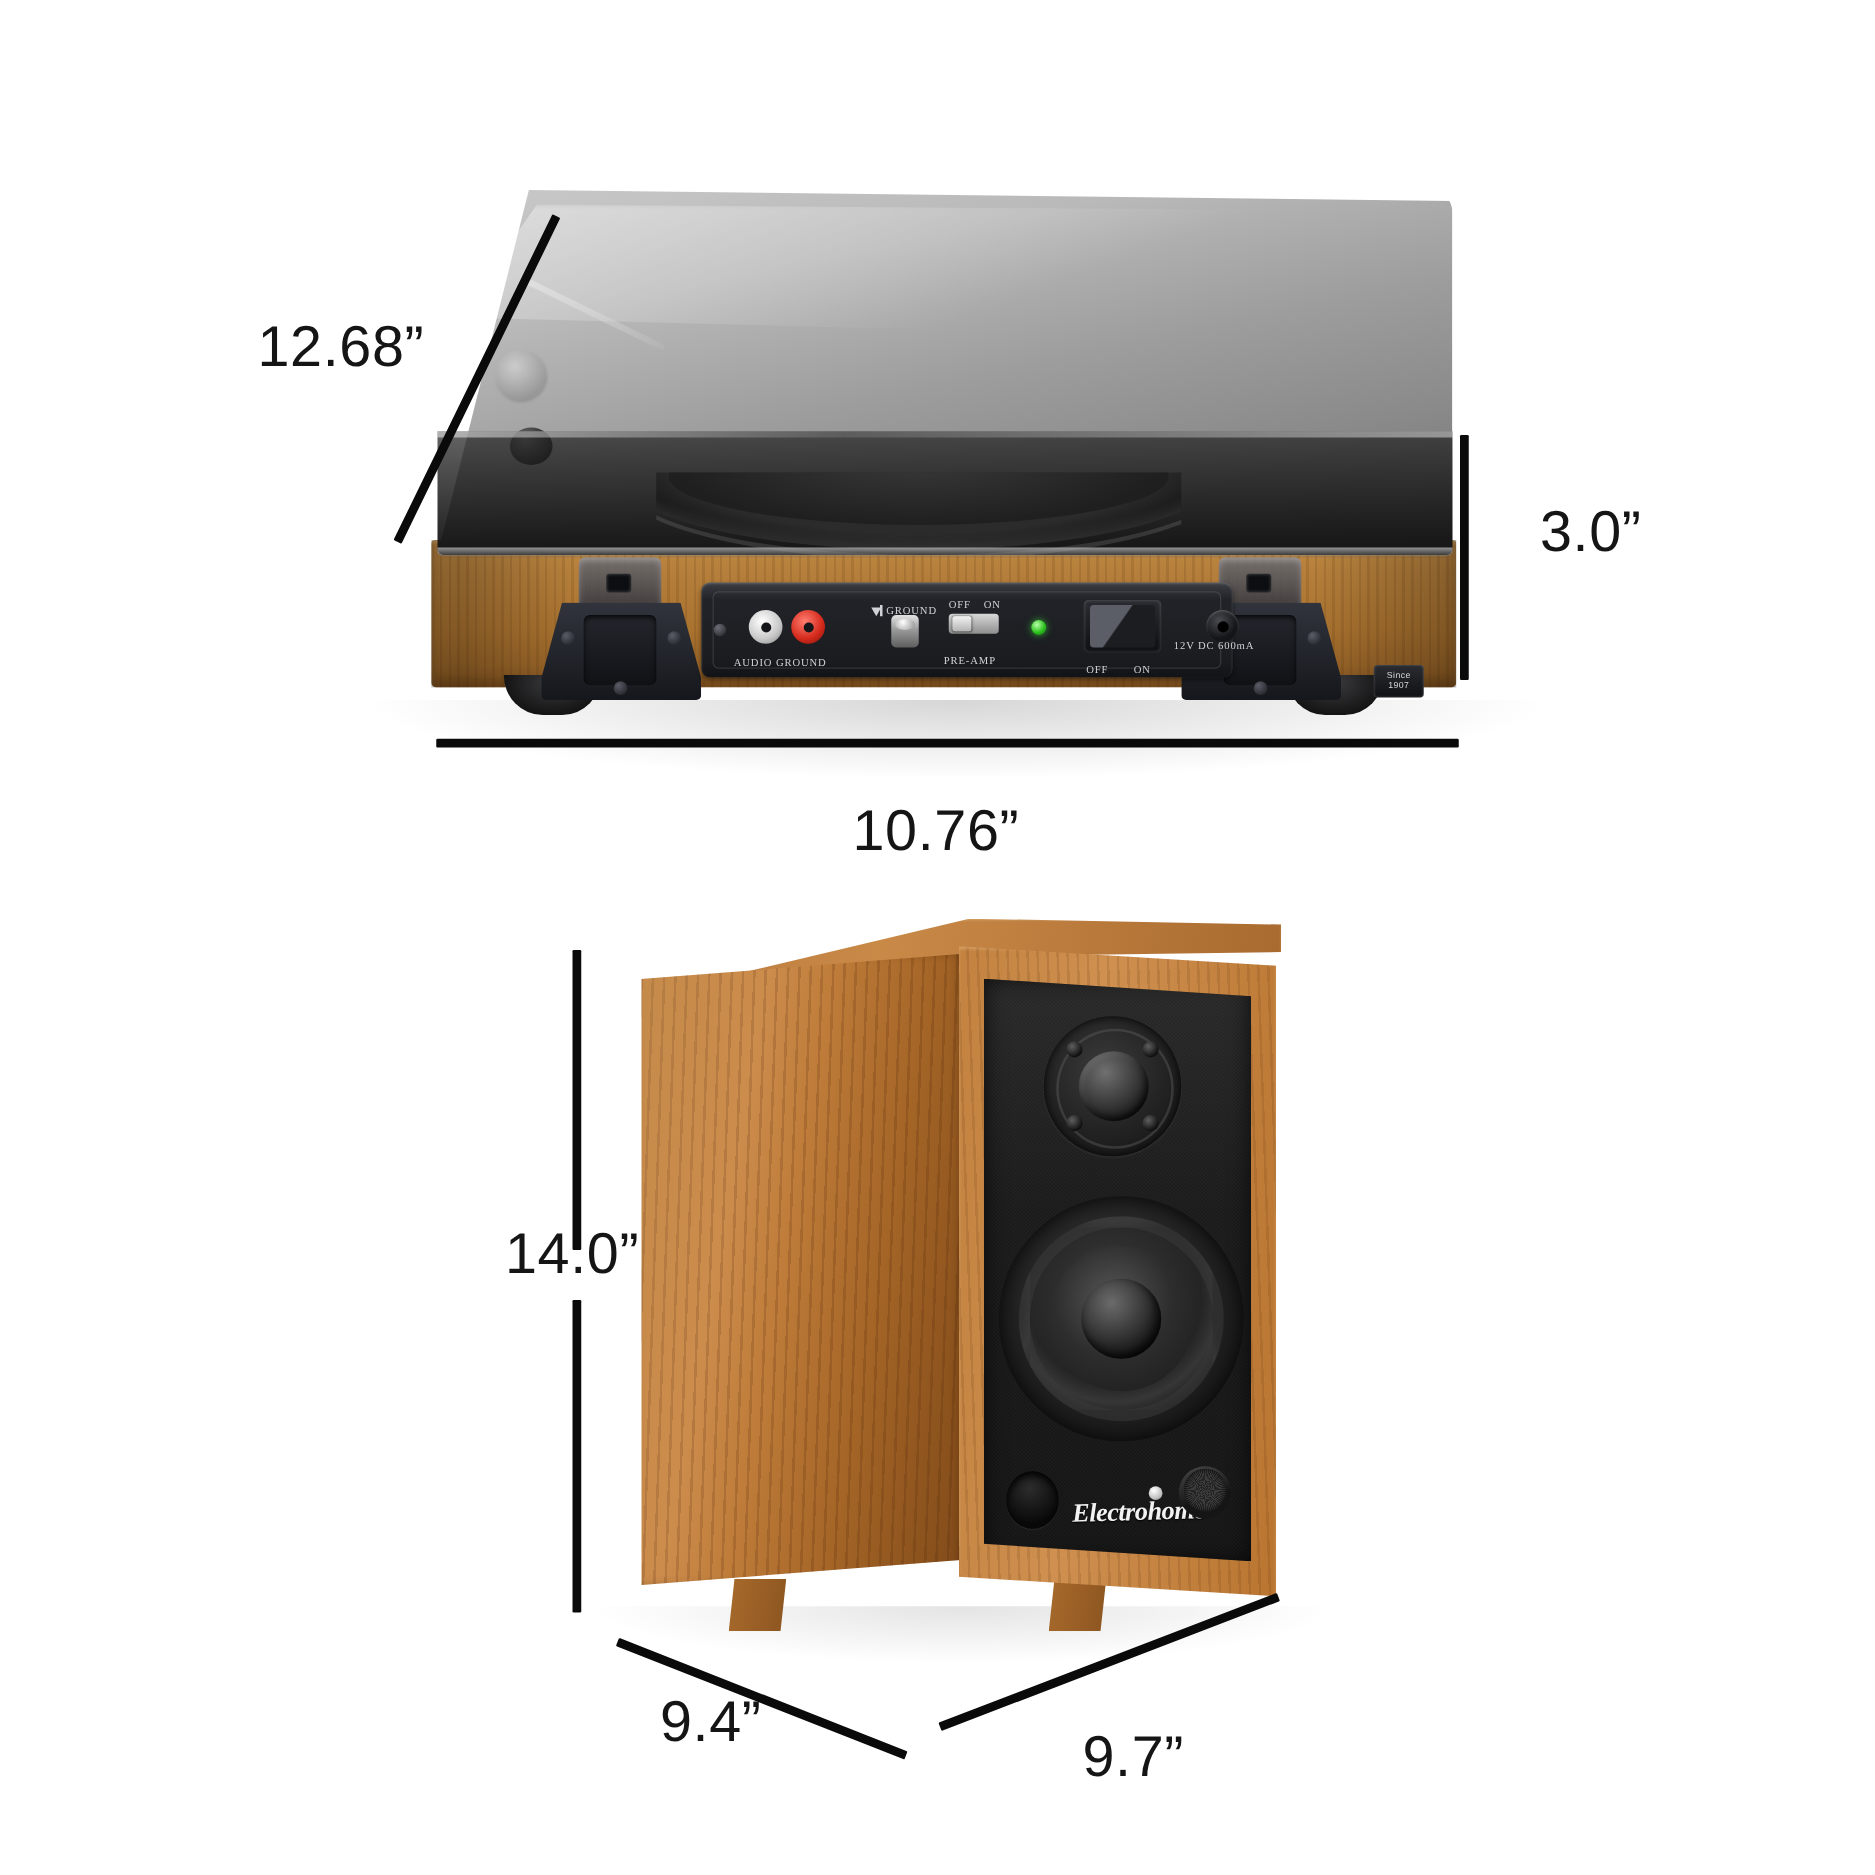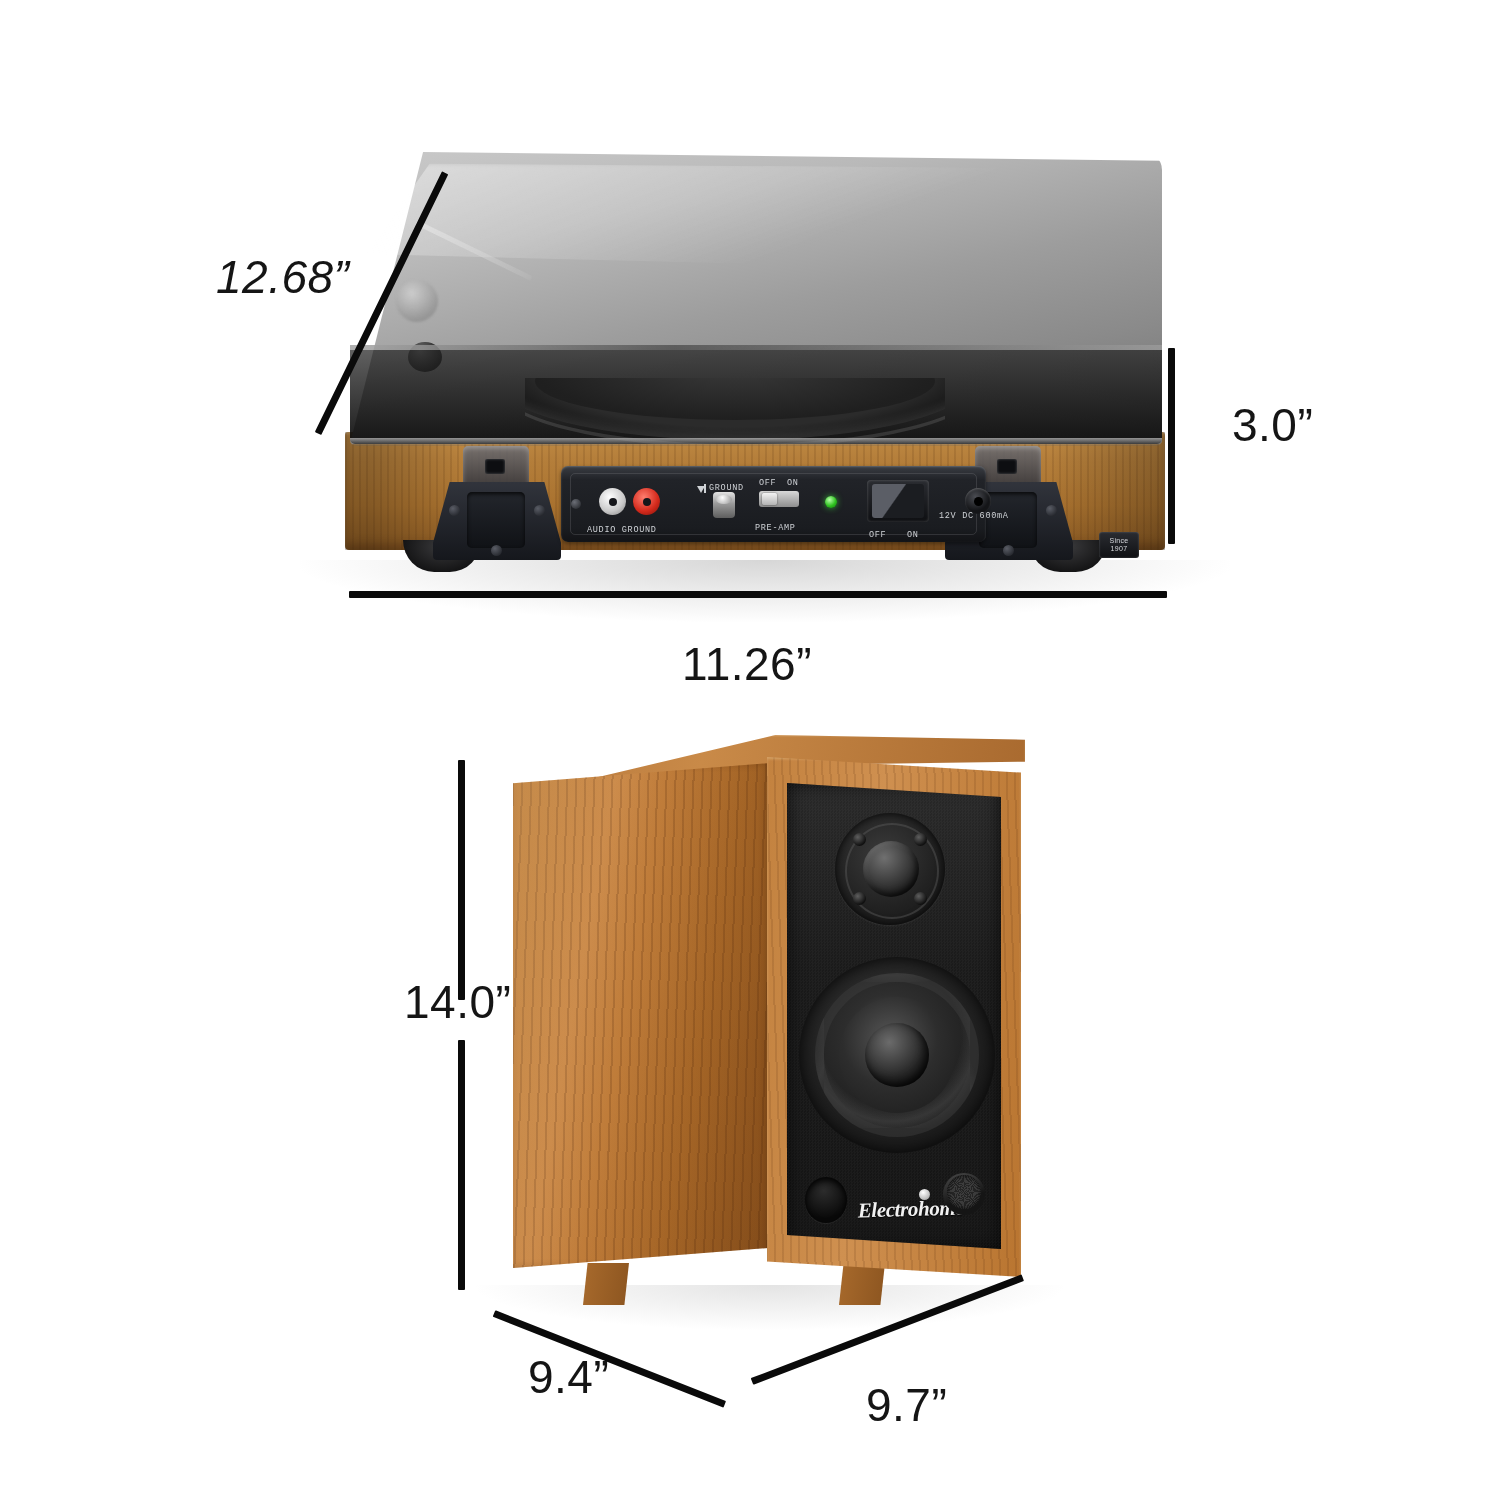--- a/index.html
+++ b/index.html
@@ -121,21 +121,21 @@
   .rocker{position:absolute;left:306px;top:14px;width:62px;height:42px;border-radius:4px;
     background:linear-gradient(180deg,#2a2c31,#0e0f12);box-shadow:inset 0 0 3px rgba(255,255,255,.25);}
   .rocker:after{content:"";position:absolute;left:5px;top:4px;width:52px;height:34px;border-radius:3px;
     background:linear-gradient(125deg,#5b5e66 0 44%,#1b1d21 46% 100%);}
   .dcjack{position:absolute;left:404px;top:22px;width:26px;height:26px;border-radius:50%;
     background:radial-gradient(circle at 40% 34%,#4a4c52,#141518 60%);
     box-shadow:inset 0 1px 2px rgba(255,255,255,.25);}
   .dcjack:after{content:"";position:absolute;left:50%;top:50%;width:9px;height:9px;margin:-4.5px 0 0 -4.5px;
     border-radius:50%;background:#000;}
   .plab{position:absolute;color:#cfd2d6;font-size:8.5px;letter-spacing:.7px;white-space:nowrap;
-    font-family:Liberation Mono, monospace;}
+    font-family:Liberation Serif, serif;}
   .gnd-arrow{position:absolute;left:136px;top:20px;width:0;height:0;
     border-left:4px solid transparent;border-right:4px solid transparent;border-top:7px solid #cfd2d6;}
   .gnd-arrow:before{content:"";position:absolute;left:3px;top:-9px;width:2px;height:9px;background:#cfd2d6;}
 
   
   .badge{position:absolute;right:26px;bottom:14px;width:40px;height:26px;border-radius:3px;
     background:linear-gradient(180deg,#2a2c31,#101114);
     display:flex;flex-direction:column;align-items:center;justify-content:center;
     box-shadow:inset 0 0 2px rgba(255,255,255,.3);}
   .badge span{color:#d8dade;font-size:7px;line-height:8px;letter-spacing:.3px;}
@@ -302,23 +302,23 @@
       <div class="badge">
         <span>Since</span>
         <span>1907</span>
       </div>
     </div>
 
     <div class="rule rule-d" style="left:318px;top:430px;width:290px;transform:rotate(-64deg);"></div>
     <div class="rule rule-v" style="left:1168px;top:348px;height:196px;"></div>
     <div class="rule rule-h" style="left:349px;top:591px;width:818px;"></div>
 
-    <div class="dim dim-lg" style="left:216px;top:250px;font-style:italic;">12.68”</div>
+    <div class="dim dim-lg" style="left:206px;top:250px;">12.68”</div>
     <div class="dim dim-lg" style="left:1232px;top:398px;">3.0”</div>
-    <div class="dim dim-lg" style="left:682px;top:637px;">11.26”</div>
+    <div class="dim dim-lg" style="left:682px;top:637px;">10.76”</div>
   </div>
 
   <div>
 
     <div class="sp-shadow"></div>
 
     <div id="speaker">
       <div class="sp-top"></div>
       <div class="sp-side"></div>
 

